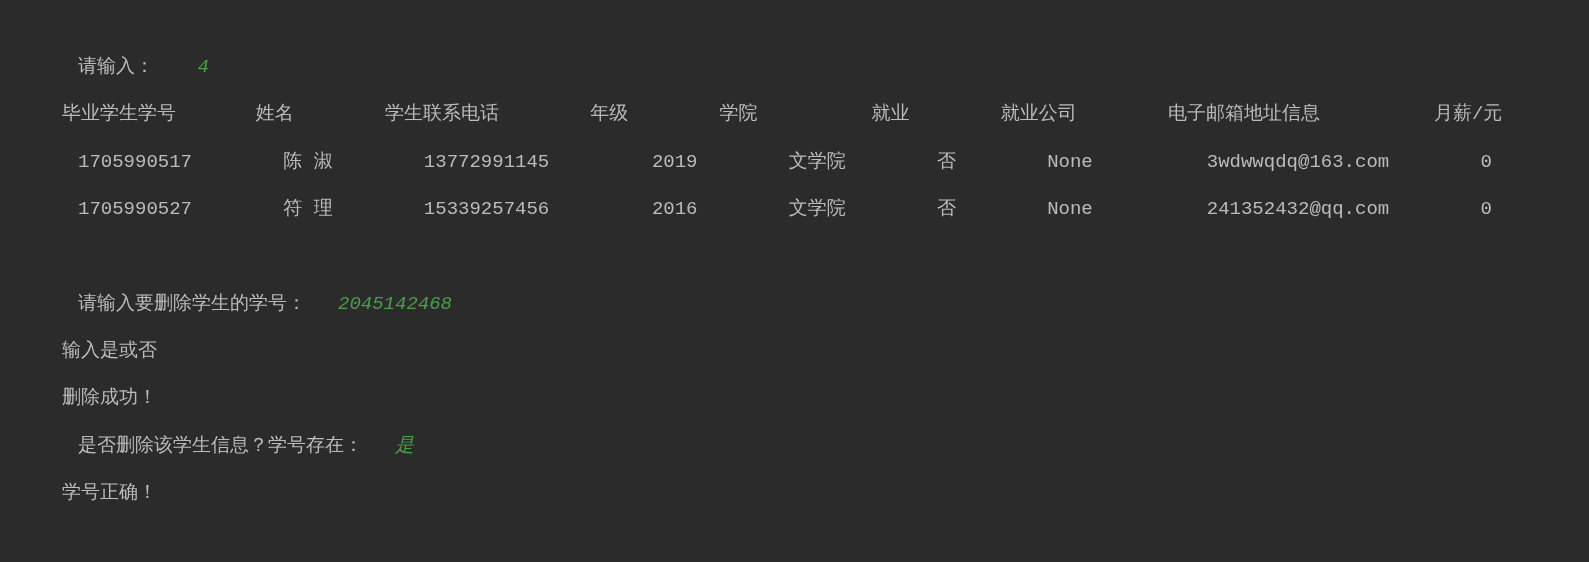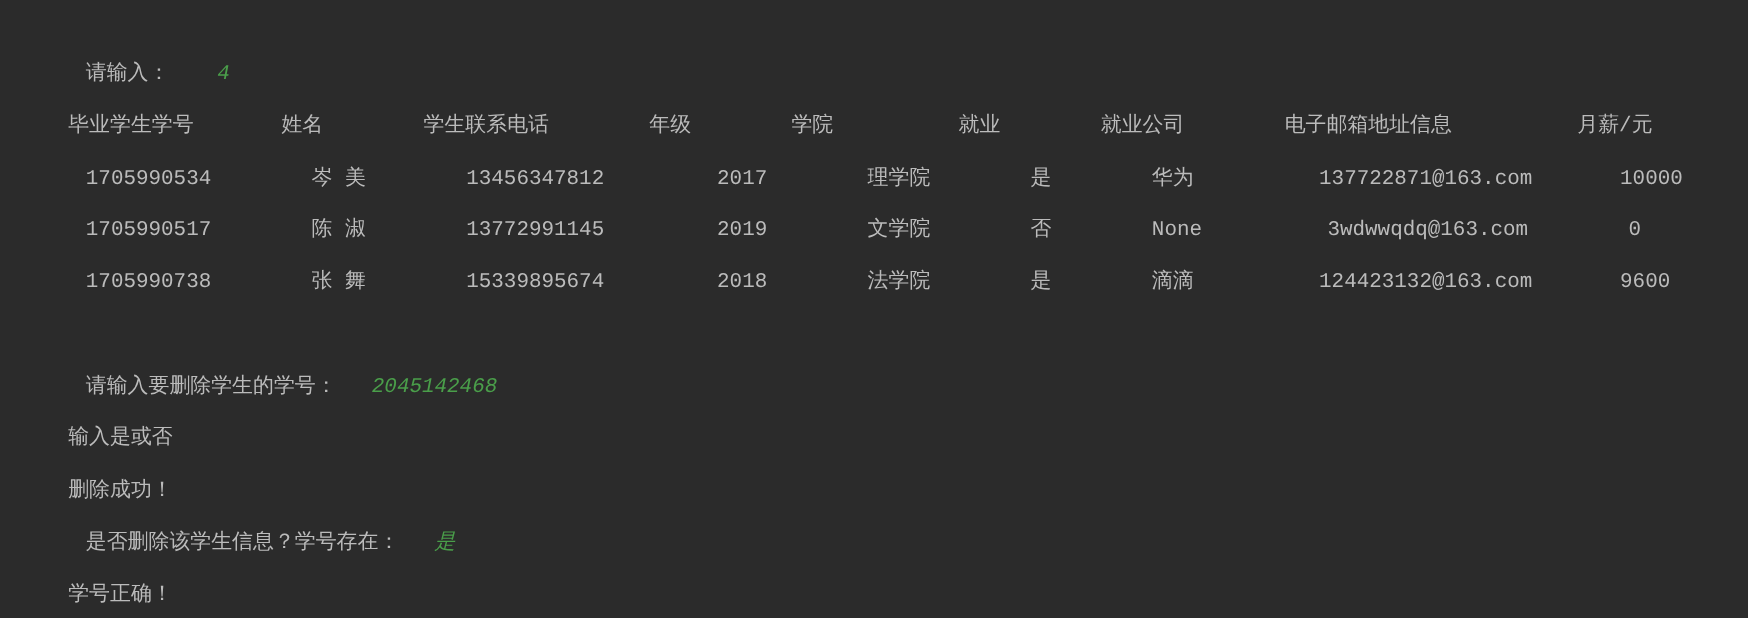--- a/index.html
+++ b/index.html
@@ -29,23 +29,22 @@
       white-space: pre;
     }
   </style>
 </head>
 <body>
 
 <div class="line"><span>请输入：</span> <span class="user-input">4</span></div>
 
 <div id="header-row" class="row">毕业学生学号       姓名        学生联系电话        年级        学院          就业        就业公司        电子邮箱地址信息          月薪/元</div>
 <div id="data-rows">
-    <div class="row">1705990534        岑 美        13456347812         2017        理学院        是        华为          137722871@163.com       10000</div>
     <div class="row">1705990517        陈 淑        13772991145         2019        文学院        否        None          3wdwwqdq@163.com        0</div>
-    <div class="row">1705990738        张 舞        15339895674         2018        法学院        是        滴滴          124423132@163.com       9600</div>
+    <div class="row">1705990527        符 理        15339257456         2016        文学院        否        None          241352432@qq.com        0</div>
   </div>
 
 <div class="line">&nbsp;</div>
 
 <div class="line"><span>请输入要删除学生的学号：</span><span class="user-input">2045142468</span></div>
 
 <div class="line">输入是或否</div>
 <div class="line">删除成功！</div>
 
 <div class="line"><span>是否删除该学生信息？学号存在：</span><span class="user-input">是</span></div>

